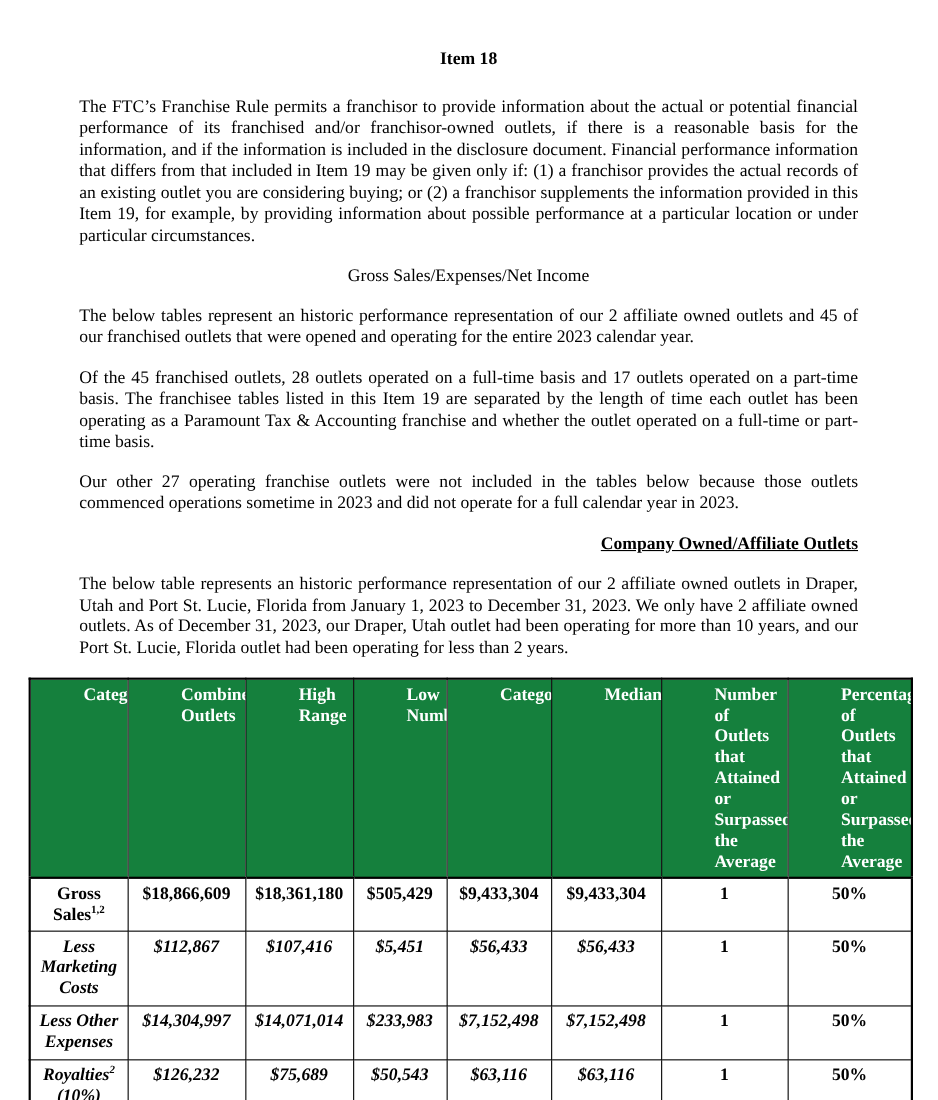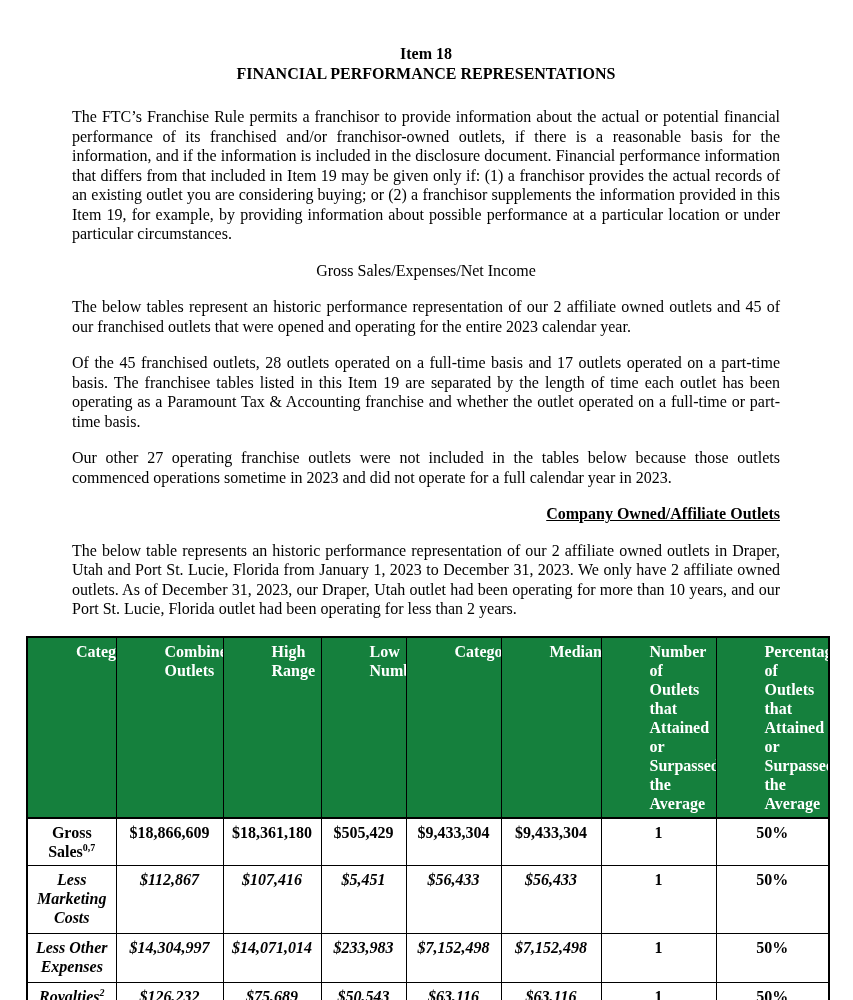--- a/index.html
+++ b/index.html
@@ -78,21 +78,20 @@
   }
   .cat-line2 { display: block; }
 </style>
 </head>
 <body>
 
 <div class="content">
 
   <div class="title-block">
     <div>Item 18</div>
-    <div>FINANCIAL PERFORMANCE REPRESENTATIONS</div>
   </div>
 
   <p class="body-para">The FTC’s Franchise Rule permits a franchisor to provide information about the actual or potential financial performance of its franchised and/or franchisor-owned outlets, if there is a reasonable basis for the information, and if the information is included in the disclosure document. Financial performance information that differs from that included in Item 19 may be given only if: (1) a franchisor provides the actual records of an existing outlet you are considering buying; or (2) a franchisor supplements the information provided in this Item 19, for example, by providing information about possible performance at a particular location or under particular circumstances.</p>
 
   <div class="center-heading">Gross Sales/Expenses/Net Income</div>
 
   <p class="body-para">The below tables represent an historic performance representation of our 2 affiliate owned outlets and 45 of our franchised outlets that were opened and operating for the entire 2023 calendar year.</p>
 
   <p class="body-para">Of the 45 franchised outlets, 28 outlets operated on a full-time basis and 17 outlets operated on a part-time basis. The franchisee tables listed in this Item 19 are separated by the length of time each outlet has been operating as a Paramount Tax &amp; Accounting franchise and whether the outlet operated on a full-time or part-time basis.</p>
 
@@ -120,21 +119,21 @@
         <th>High Range</th>
         <th>Low Number</th>
         <th>Category</th>
         <th>Median</th>
         <th>Number of Outlets that Attained or Surpassed the Average</th>
         <th>Percentage of Outlets that Attained or Surpassed the Average</th>
       </tr>
     </thead>
     <tbody>
       <tr class="row-0 r-bold">
-        <td class="cat"><span>Gross Sales</span><sup>0,7</sup><span class="cat-line2"></span></td>
+        <td class="cat"><span>Gross Sales</span><sup>1,2</sup><span class="cat-line2"></span></td>
         <td class="money">$18,866,609</td>
         <td class="money">$18,361,180</td>
         <td class="money">$505,429</td>
         <td class="money">$9,433,304</td>
         <td class="money">$9,433,304</td>
         <td class="num">1</td>
         <td class="num">50%</td>
       </tr>
       <tr class="row-1 r-italic">
         <td class="cat"><span>Less Marketing Costs</span><sup></sup><span class="cat-line2"></span></td>

